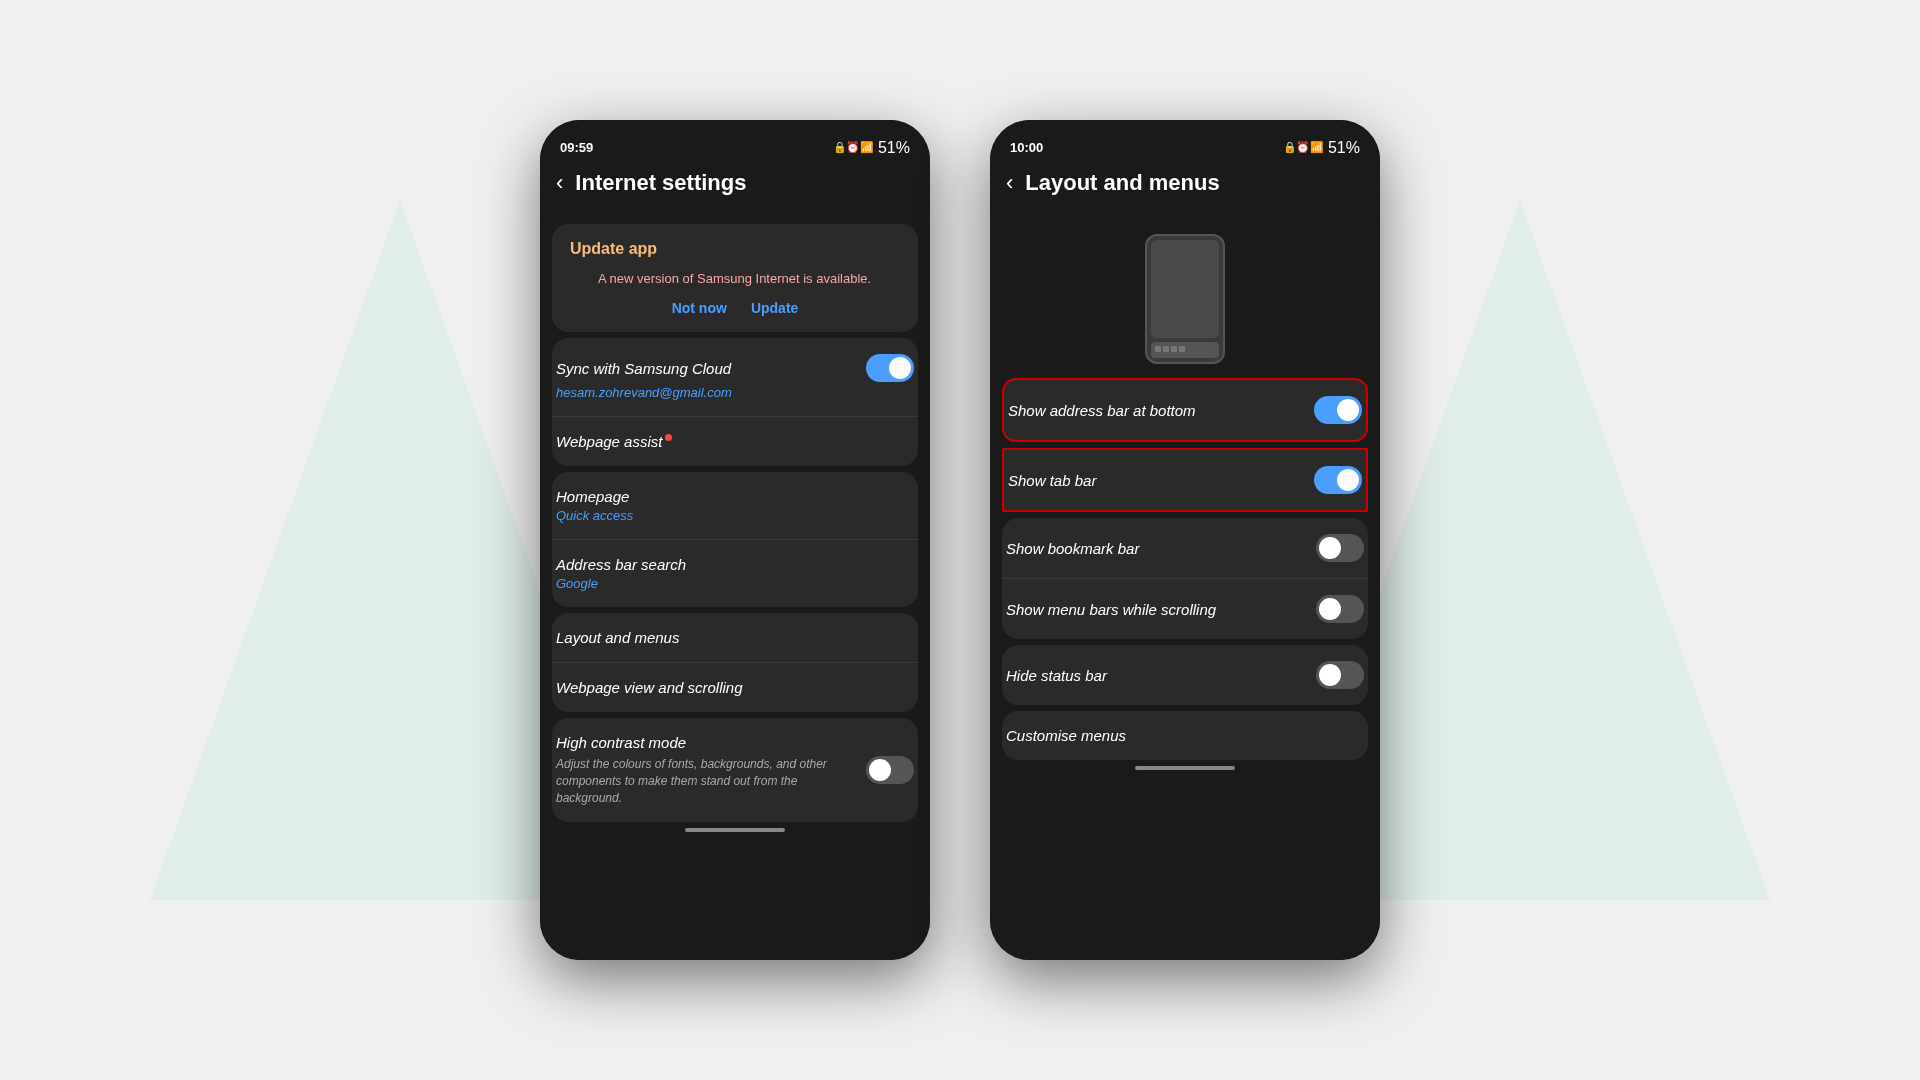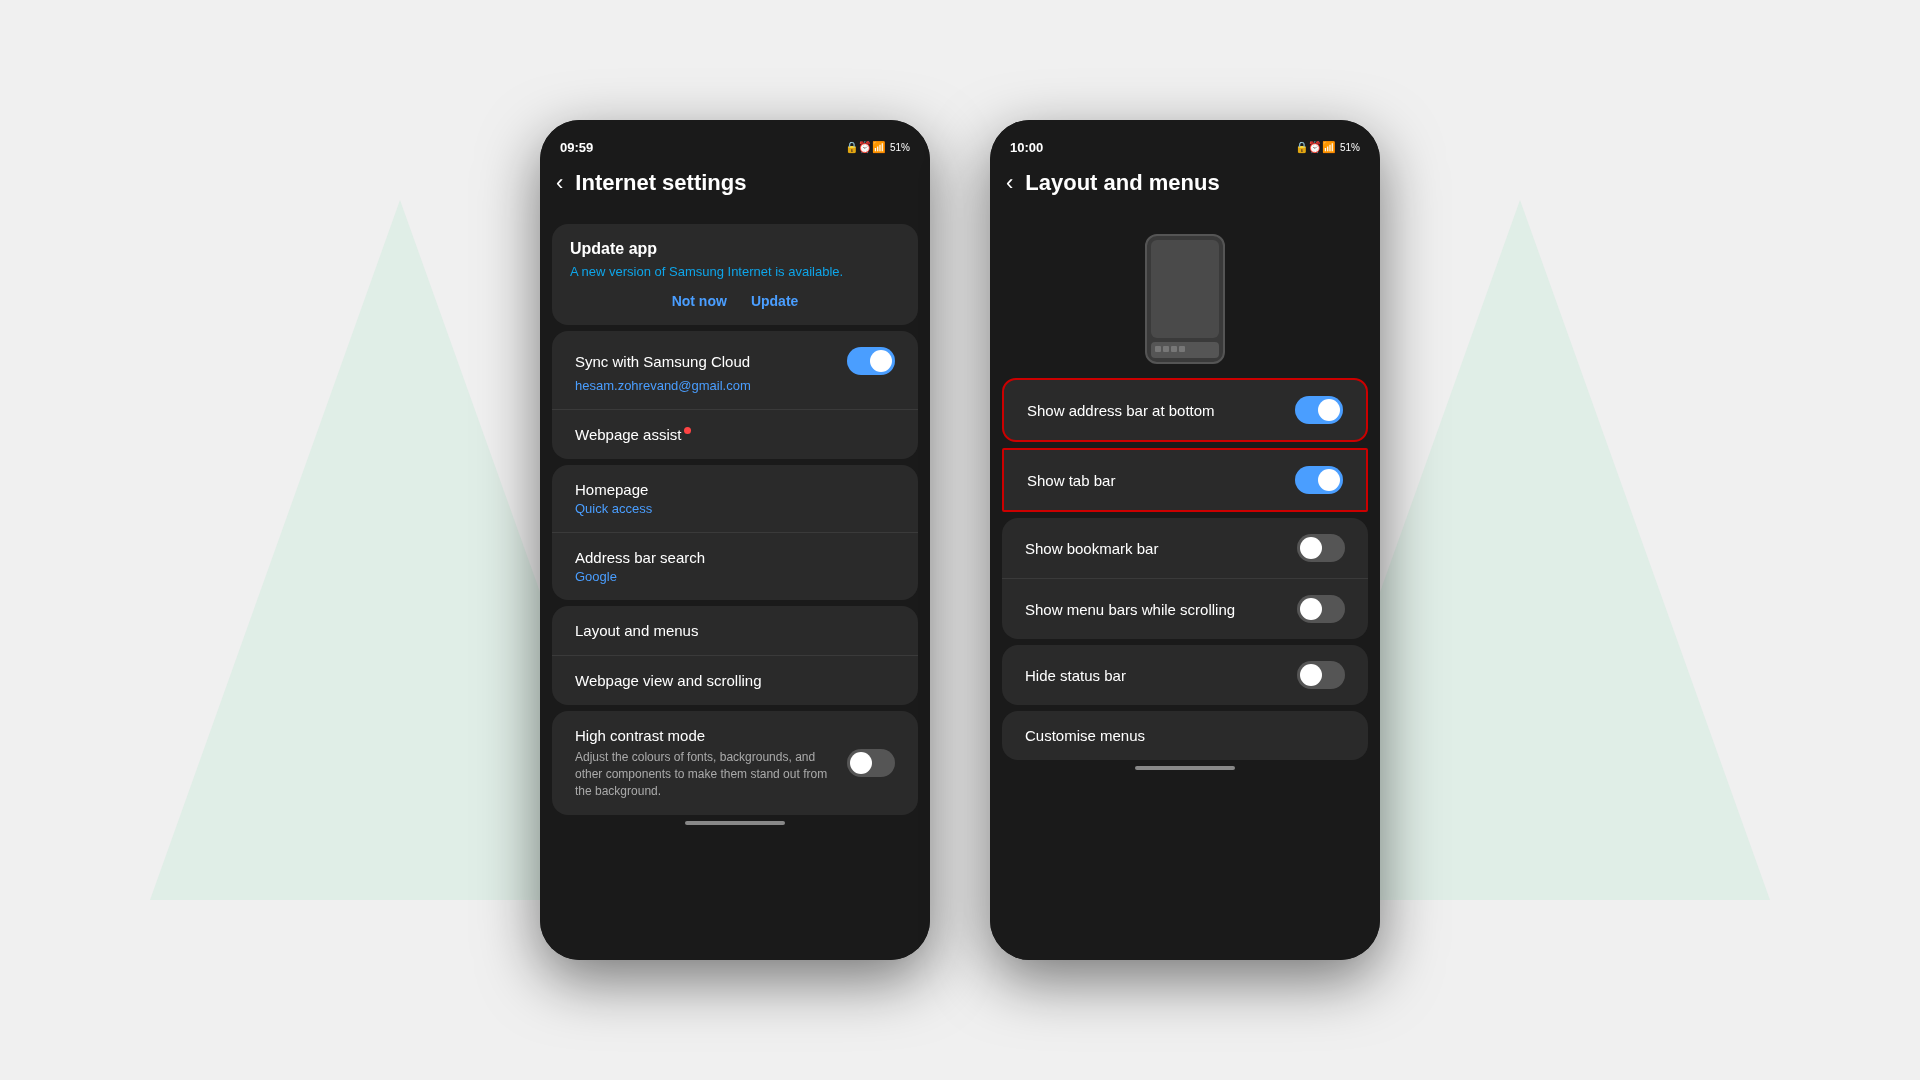--- a/index.html
+++ b/index.html
@@ -73,21 +73,21 @@
       display: flex;
       align-items: center;
       gap: 4px;
     }
     .status-icon-text {
       color: #ffffff;
       font-size: 11px;
     }
     .status-battery {
       color: #ffffff;
-      font-size: 10px;
+      font-size: 16px;
     }
 
     
     .page-header {
       display: flex;
       align-items: center;
       padding: 14px 16px;
       background: #1a1a1a;
       flex-shrink: 0;
     }
@@ -114,25 +114,26 @@
 
     
     .settings-group {
       background: #2a2a2a;
       border-radius: 16px;
       margin: 6px 12px;
       overflow: hidden;
     }
 
     .settings-item {
-      padding: 16px 23px;
+      padding: 16px 4px;
       border-bottom: 1px solid #3a3a3a;
       display: flex;
       flex-direction: column;
       position: relative;
+      font-style: italic;
     }
     .settings-item:last-child {
       border-bottom: none;
       justify-content: flex-end;
     }
     .settings-item-row {
       display: flex;
       align-items: center;
       justify-content: space-between;
     }
@@ -154,29 +155,30 @@
     }
 
     
     .update-group {
       background: #2a2a2a;
       border-radius: 16px;
       margin: 6px 12px;
       padding: 16px 18px;
     }
     .update-title {
-      color: #ffffff;
+      color: #fdba74;
       font-size: 16px;
       font-weight: 600;
-      margin-bottom: 6px;
+      margin-bottom: 13px;
     }
     .update-desc {
-      color: #0ea5e9;
+      color: #fca5a5;
       font-size: 13px;
       margin-bottom: 14px;
+      margin-left: 28px;
     }
     .update-buttons {
       display: flex;
       justify-content: center;
       gap: 24px;
     }
     .update-btn {
       color: #4a9eff;
       font-size: 14px;
       font-weight: 600;

